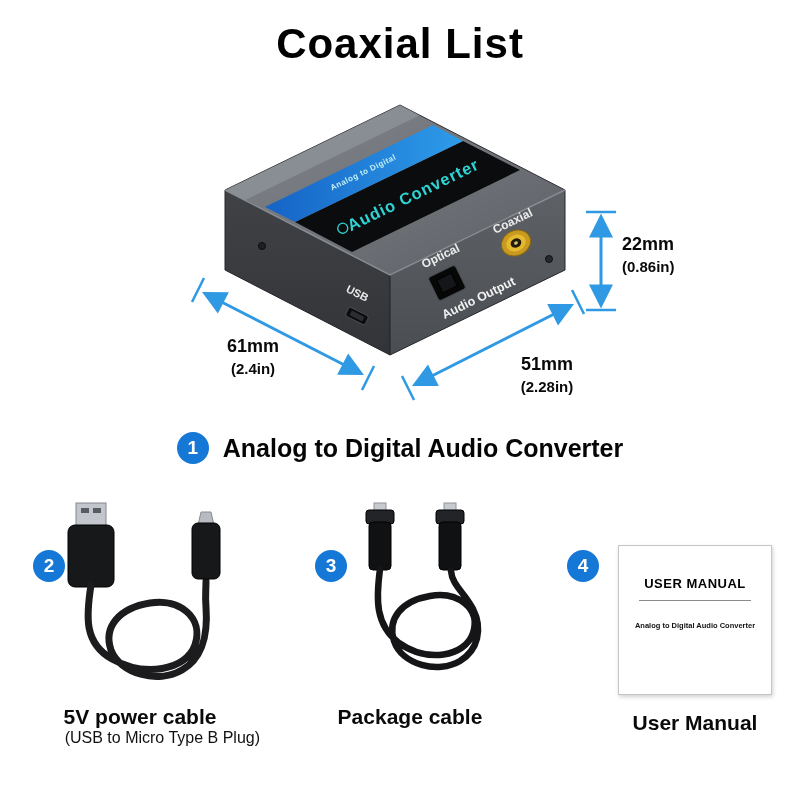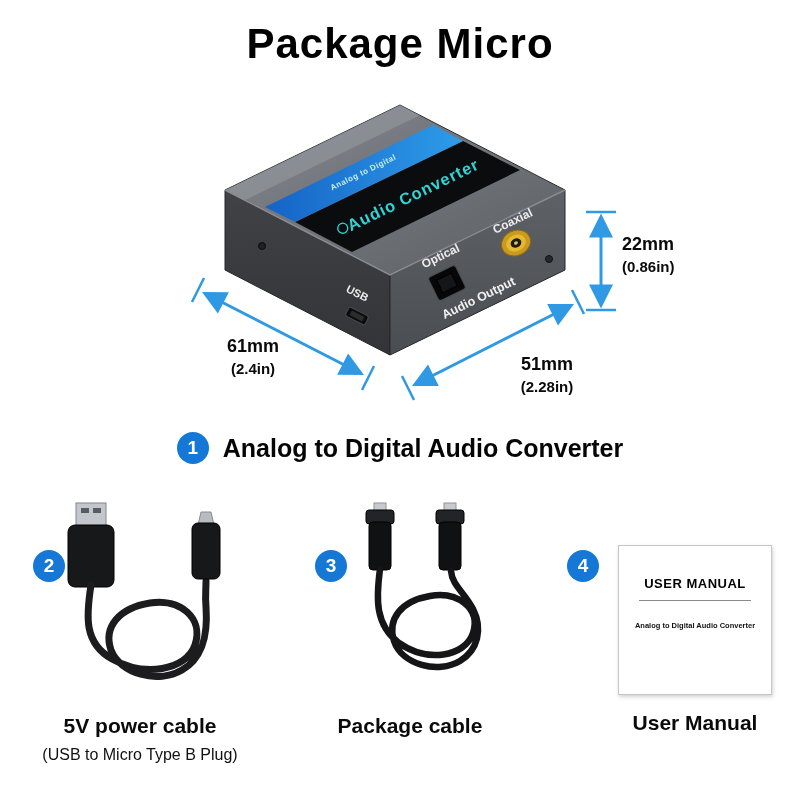--- a/index.html
+++ b/index.html
@@ -25,38 +25,38 @@
   .item1-label{font-size:25px;font-weight:bold;color:#050505;}
   .col{position:absolute;top:495px;}
   .col .num-circle{position:absolute;top:55px;}
   #col2{left:20px;width:240px;}
   #col2 .num-circle{left:13px;}
   #col3{left:295px;width:230px;}
   #col3 .num-circle{left:20px;}
   #col4{left:560px;width:270px;}
   #col4 .num-circle{left:7px;}
   .graphic{display:block;}
-  .col-label{font-size:21px;font-weight:bold;text-align:center;color:#0a0a0a;margin-top:19px;}
-  .col-sublabel{font-size:16px;text-align:center;color:#111;margin-top:8px;}
+  .col-label{font-size:21px;font-weight:bold;text-align:center;color:#0a0a0a;margin-top:10px;}
+  .col-sublabel{font-size:16px;text-align:right;color:#111;margin-top:0;}
   .manual{
     width:152px;height:148px;margin:50px auto 0 auto;background:#fff;
     border:1px solid #c6c6c6;box-shadow:1px 2px 4px rgba(0,0,0,0.18);
     text-align:center;
   }
   .manual-title{margin-top:30px;font-size:13px;font-weight:bold;letter-spacing:0.5px;color:#000;}
   .manual-rule{width:112px;height:0;border-top:1px solid #8a8a8a;margin:9px auto 0 auto;}
   .manual-sub{margin-top:20px;font-size:7.5px;font-weight:bold;color:#111;}
   #col4 .col-label{margin-top:16px;}
 </style>
 </head>
 <body>
 
 <div class="canvas">
 
-  <div class="title">Package Micro</div>
+  <div class="title">Coaxial List</div>
 
   <svg class="device-svg" width="800" height="470" viewBox="0 0 800 470">
     <defs>
       <linearGradient id="topGrad" x1="0" y1="0" x2="1" y2="1">
         <stop offset="0" stop-color="#85898f"></stop>
           <stop offset="1" stop-color="#5b5e63"></stop>
       </linearGradient>
       <linearGradient id="rightGrad" x1="0" y1="0" x2="0" y2="1">
         <stop offset="0" stop-color="#5e6166"></stop>
           <stop offset="1" stop-color="#4a4d51"></stop>

